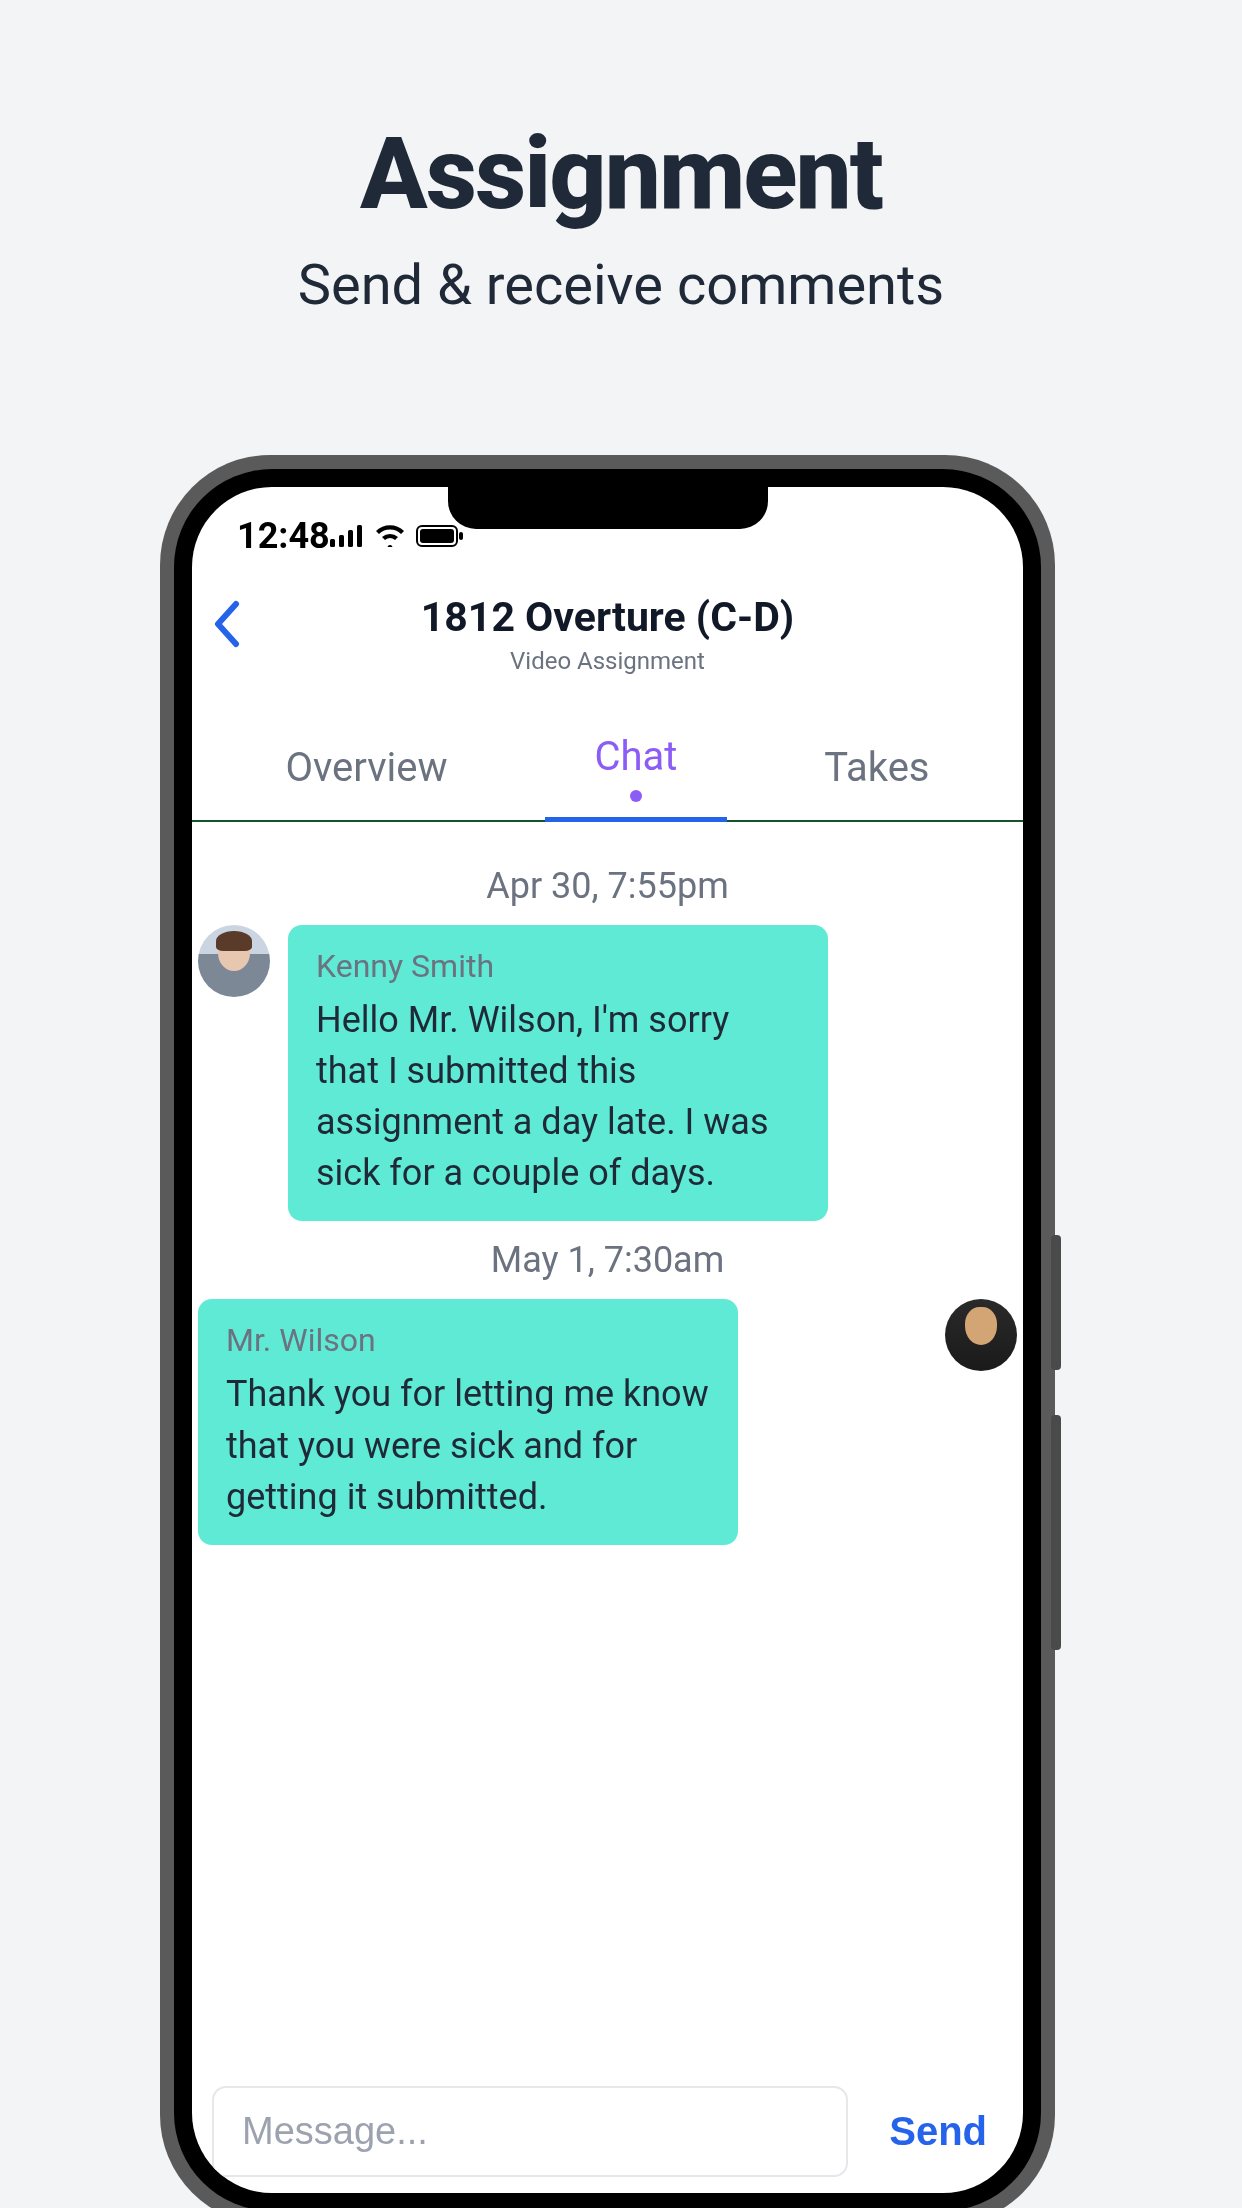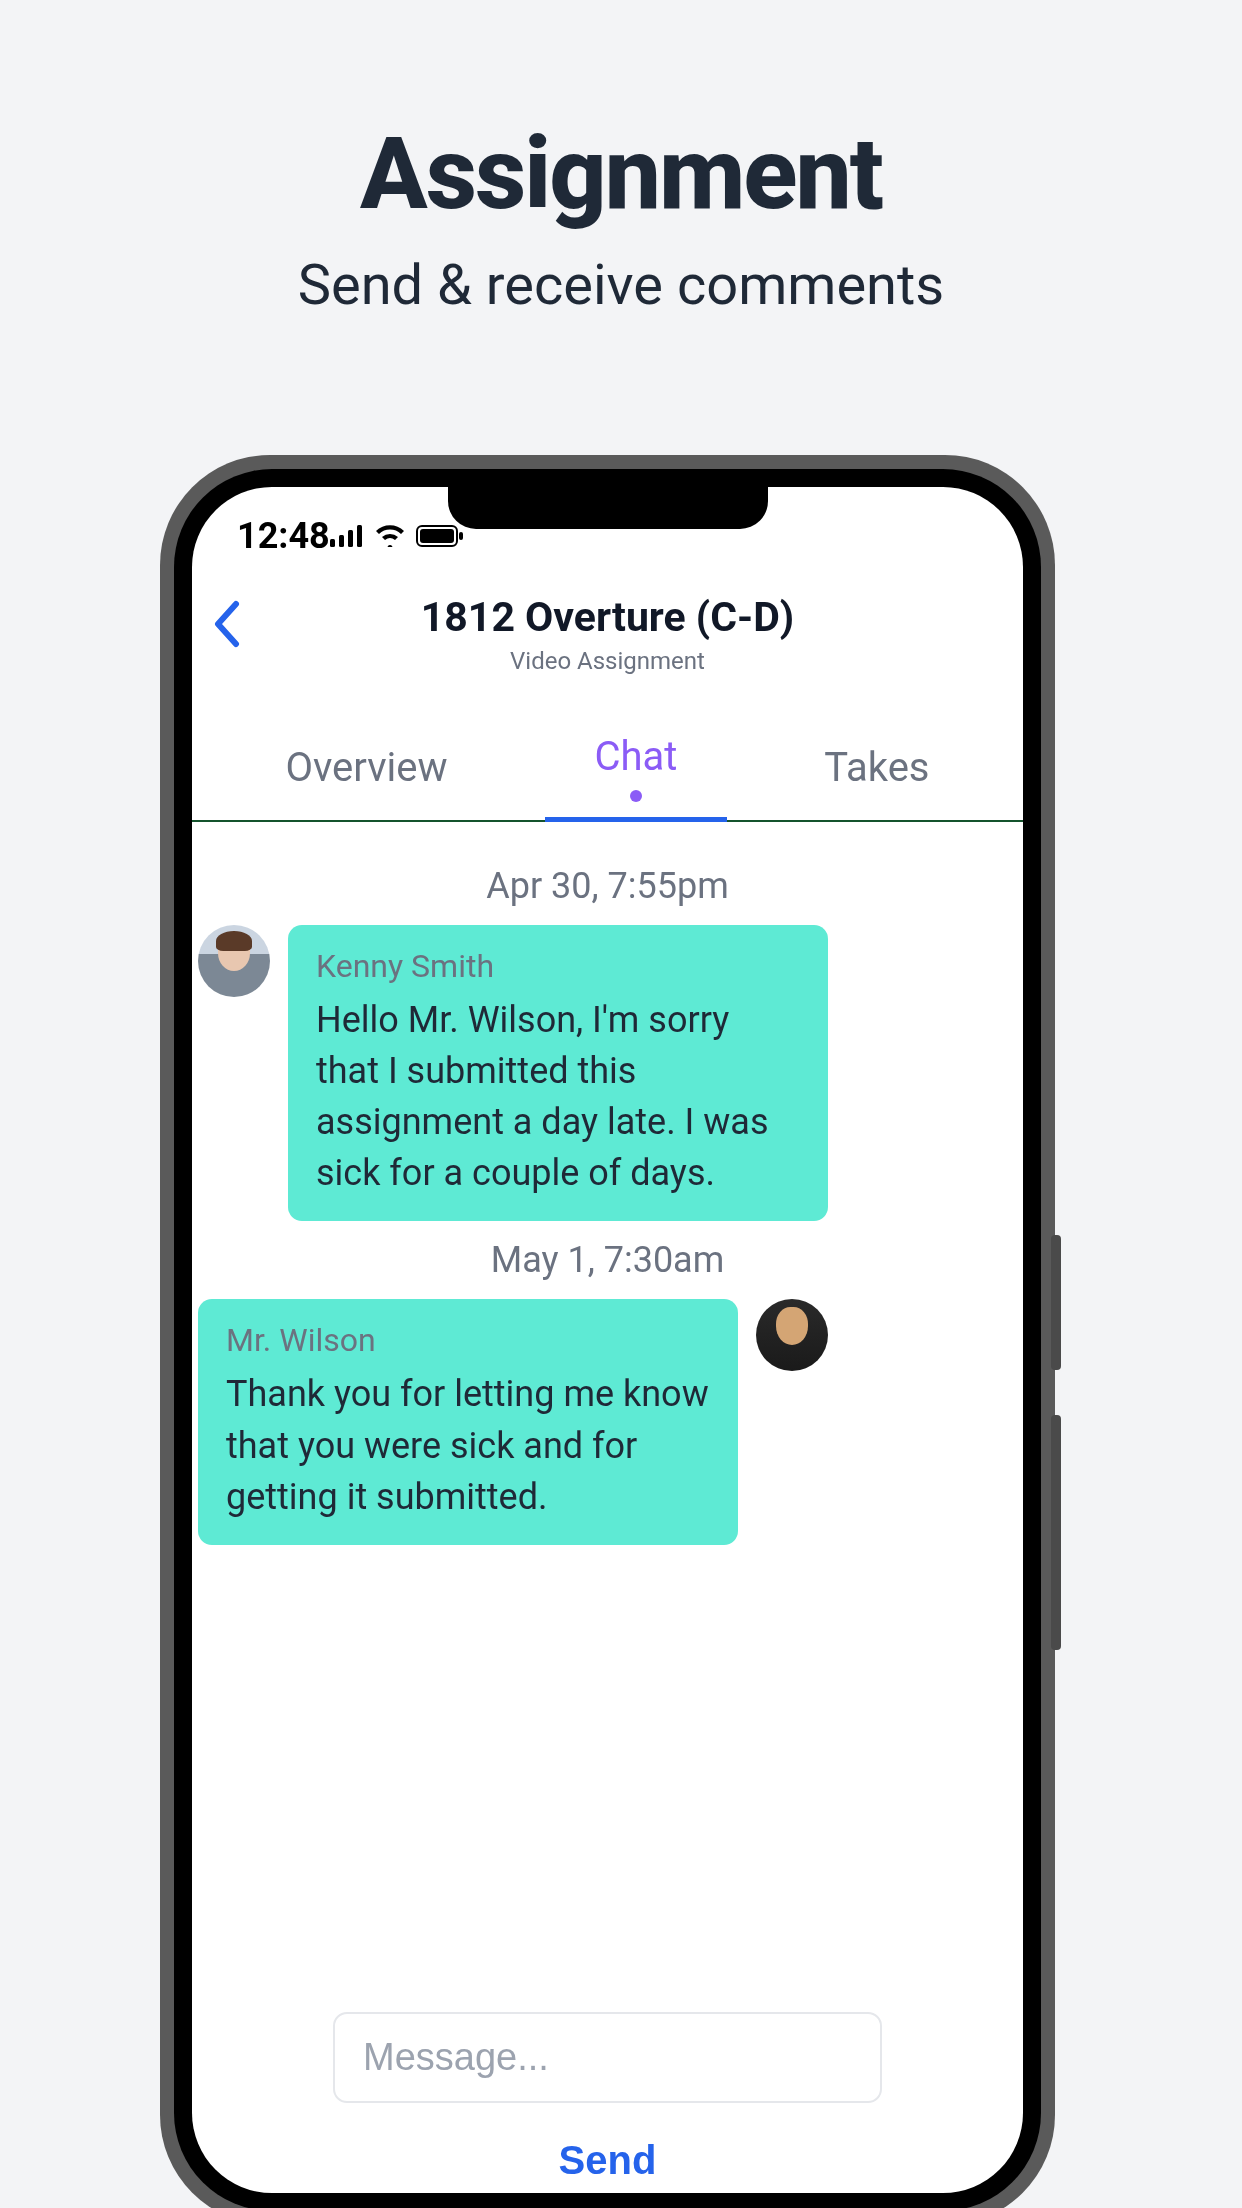--- a/index.html
+++ b/index.html
@@ -155,21 +155,21 @@
     font-size: 36px;
     color: #6b7280;
     margin: 18px 0;
   }
   .message-row {
     display: flex;
     gap: 18px;
     margin-bottom: 10px;
   }
   .message-row.right {
-    justify-content: flex-start;
+    justify-content: space-between;
   }
   .avatar {
     width: 72px;
     height: 72px;
     border-radius: 50%;
     flex-shrink: 0;
     background: #d1d5db;
     position: relative;
     overflow: hidden;
   }
@@ -217,22 +217,21 @@
   }
   .bubble-text {
     font-size: 36px;
     line-height: 1.42;
     color: #1f2937;
   }
   .input-bar {
     display: flex;
     align-items: center;
     gap: 25px;
-    padding: 12px 20px 0;
-    flex-direction: column;
+    padding: 12px 20px 16px;
   }
   .message-input {
     flex: 1;
     border: 2px solid #e5e7eb;
     border-radius: 14px;
     padding: 22px 28px;
     font-size: 38px;
     color: #1f2937;
     background: #fff;
   }

